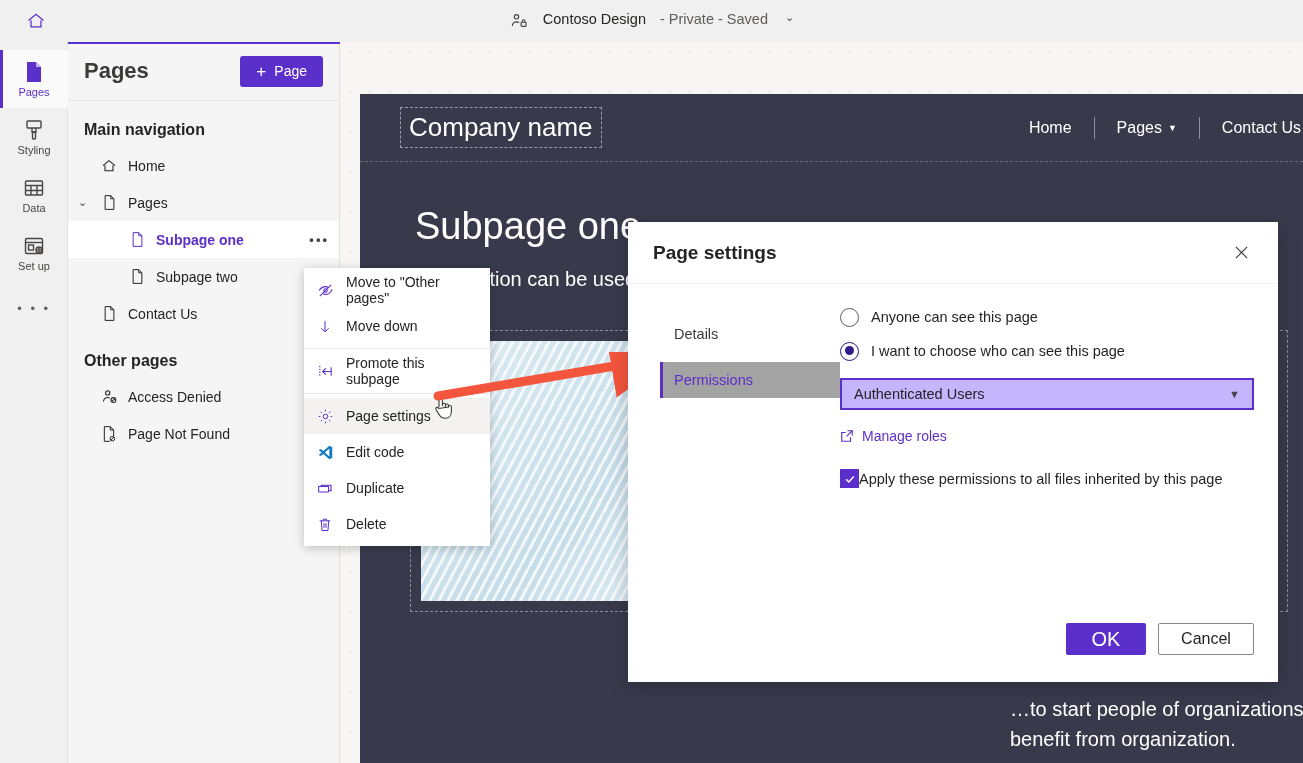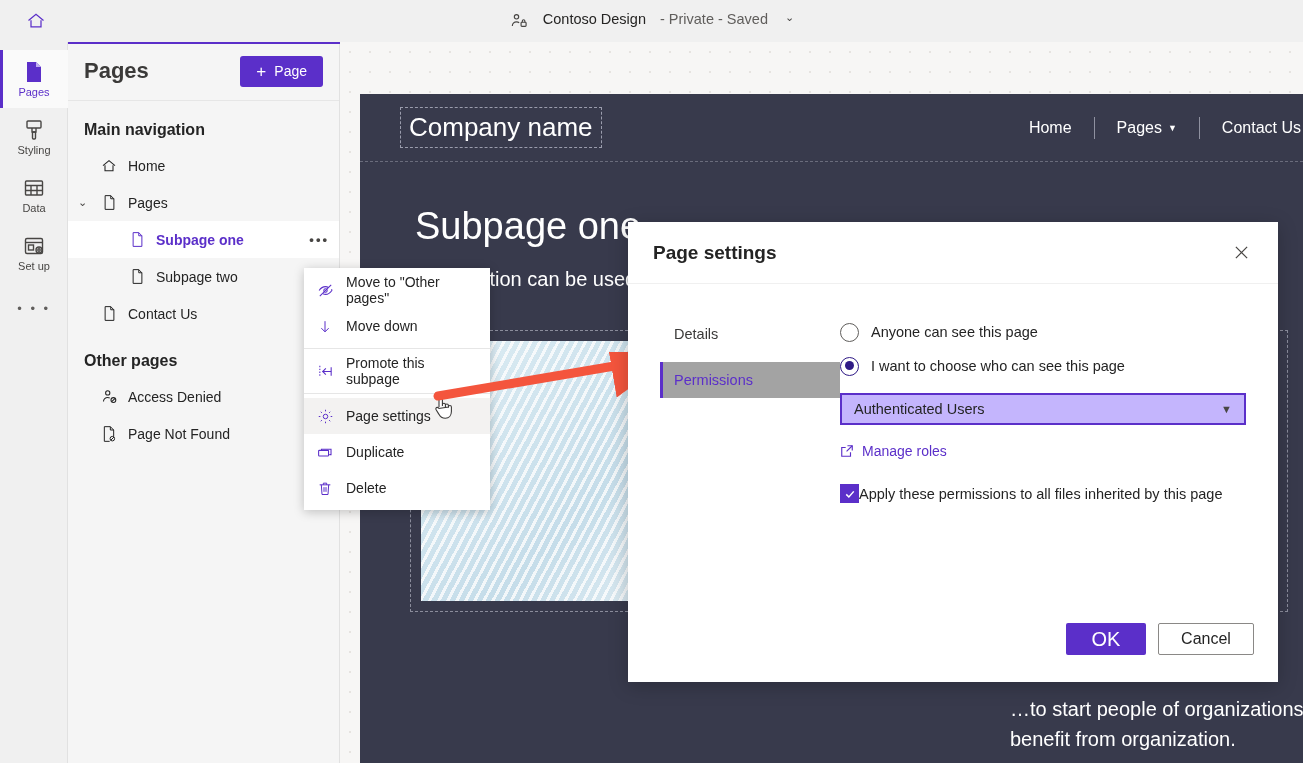--- a/index.html
+++ b/index.html
@@ -164,21 +164,21 @@
   .dlg-body { flex: 1; display: flex; padding-top: 18px; }
   .dlg-tabs { width: 212px; padding-left: 32px; padding-top: 14px; }
   .dlg-tab {
     position: relative; height: 36px; display: flex; align-items: center;
     padding-left: 14px; font-size: 14.5px; color: #3b3a39; cursor: pointer;
   }
   .dlg-tab.active { background: #a3a3a3; color: #5b2fc9; }
   .dlg-tab.active::before { content:""; position:absolute; left:0; top:0; bottom:0; width:3px; background:#5b2fc9; }
   .dlg-tab + .dlg-tab { margin-top: 10px; }
 
-  .dlg-fields { flex: 1; padding-right: 32px; margin-top: 15px; }
+  .dlg-fields { flex: 1; padding-right: 24px; }
   .radio-row { display: flex; align-items: center; gap: 12px; height: 30px; margin-bottom: 4px; cursor: pointer; }
   .radio {
     width: 19px; height: 19px; border-radius: 50%; border: 1.5px solid #605e5c;
     flex: 0 0 19px; background: #fff; position: relative;
   }
   .radio.checked { border-color: #2f1a86; }
   .radio.checked::after {
     content: ""; position: absolute; left: 3.5px; top: 3.5px; width: 9px; height: 9px;
     border-radius: 50%; background: #2f1a86;
   }
@@ -451,20 +451,29 @@
     <div class="ctx-item hover">
       <span class="cico">
         <svg width="17" height="17" viewBox="0 0 24 24" fill="none" stroke="#5b2fc9" stroke-width="1.4">
           <circle cx="12" cy="12" r="3.2"></circle>
           <path d="M12 2.5v2.2M12 19.3v2.2M21.5 12h-2.2M4.7 12H2.5M18.7 5.3l-1.6 1.6M6.9 17.1l-1.6 1.6M18.7 18.7l-1.6-1.6M6.9 6.9 5.3 5.3"></path>
           </svg>
       </span>
       <span>Page settings</span>
     </div>
 
+    <div class="ctx-item">
+      <span class="cico">
+        <svg width="17" height="17" viewBox="0 0 24 24">
+          <path d="M17.5 2.5 21.5 4.5v15L17.5 21.5 9 14l-4 3-2.5-1.6 4-3.4-4-3.4L5 7l4 3z" fill="#0f7ac7"></path>
+          <path d="M17.5 6.5v11L11 12z" fill="#ffffff"></path>
+          </svg>
+      </span>
+      <span>Edit code</span>
+    </div>
 
     <div class="ctx-item">
       <span class="cico">
         <svg width="18" height="17" viewBox="0 0 24 24" fill="none" stroke="#5b2fc9" stroke-width="1.5">
           <rect x="3" y="9" width="14" height="8" rx="1"></rect>
             <path d="M7 9V7.5h13.5V15H18"></path>
           </svg>
       </span>
       <span>Duplicate</span>
     </div>

